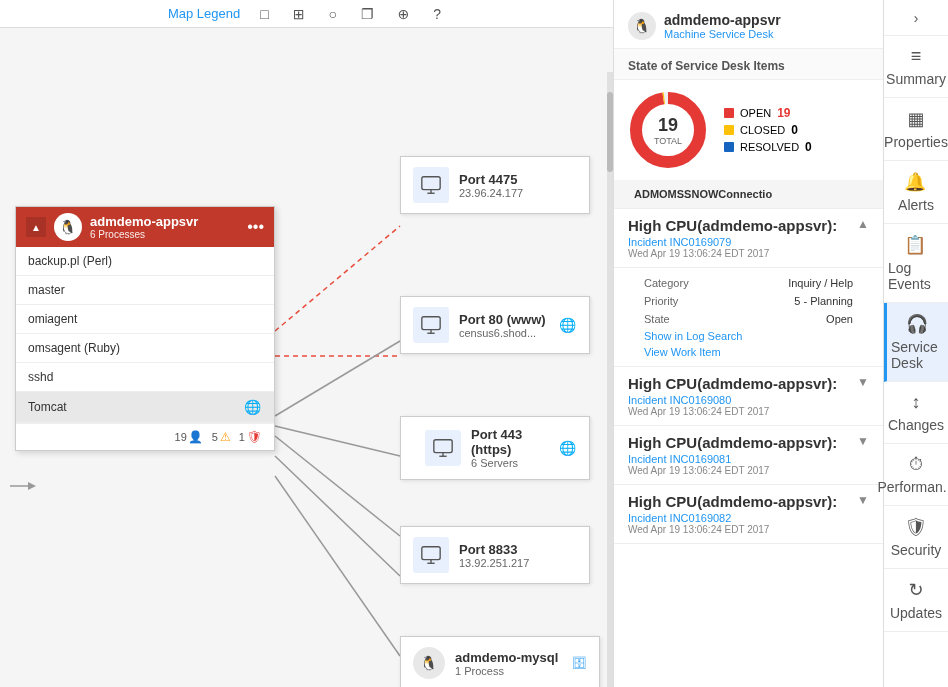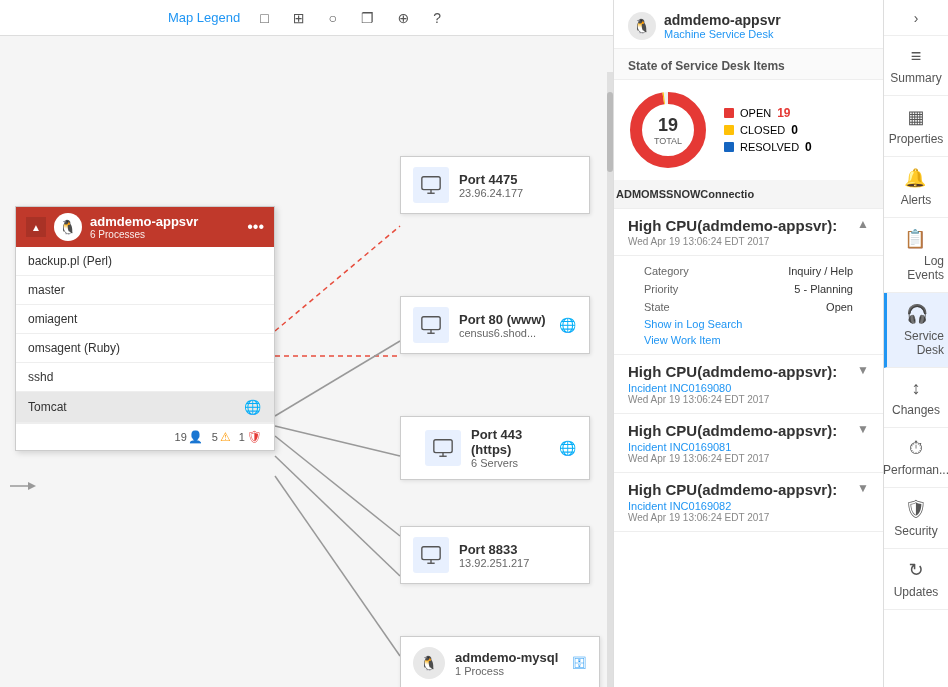--- a/index.html
+++ b/index.html
@@ -12,21 +12,21 @@
       background: #f5f5f5;
       overflow: hidden;
     }
 
     
     .toolbar {
       position: absolute;
       top: 0;
       left: 0;
       right: 0;
-      height: 36px;
+      height: 28px;
       background: #fff;
       border-bottom: 1px solid #ddd;
       display: flex;
       align-items: center;
       justify-content: center;
       gap: 16px;
       z-index: 10;
     }
     .toolbar-title {
       color: #2196F3;
@@ -292,21 +292,21 @@
       font-size: 12px;
     }
 
     
     .incidents-area {
       flex: 1;
       overflow-y: auto;
     }
 
     .incident-section-header {
-      padding: 8px 2px;
+      padding: 8px 20px;
       background: #f5f5f5;
       font-size: 11px;
       font-weight: 600;
       color: #333;
       border-bottom: 1px solid #eee;
     }
 
     .incident-item {
       padding: 8px 14px;
       border-bottom: 1px solid #eee;
@@ -386,23 +386,23 @@
       align-items: center;
       gap: 4px;
       border-bottom: 1px solid #eee;
       cursor: pointer;
       color: #555;
     }
     .sidebar-item-icon {
       font-size: 18px;
     }
     .sidebar-item-label {
-      font-size: 12px;
+      font-size: 14px;
       color: #555;
-      text-align: right;
+      text-align: left;
     }
 
     
     .incidents-area::-webkit-scrollbar { width: 6px; }
     .incidents-area::-webkit-scrollbar-track { background: #f0f0f0; }
     .incidents-area::-webkit-scrollbar-thumb { background: #ccc; border-radius: 3px; }
 
     .globe-icon {
       color: #2196F3;
       font-size: 14px;
@@ -615,20 +615,21 @@
       </div>
     </div>
   </div>
 
   <div class="incidents-area">
     <div class="incident-section-header">ADMOMSSNOWConnectio</div>
 
     <div class="incident-item">
       <span class="incident-expand">▲</span>
       <div class="incident-title">High CPU(admdemo-appsvr):</div>
+      <div class="incident-id">Incident INC0169079</div>
       <div class="incident-date">Wed Apr 19 13:06:24 EDT 2017</div>
     </div>
     <div class="incident-details">
       <div class="detail-row">
         <span class="detail-label">Category</span>
         <span class="detail-value">Inquiry / Help</span>
       </div>
       <div class="detail-row">
         <span class="detail-label">Priority</span>
         <span class="detail-value">5 - Planning</span>

